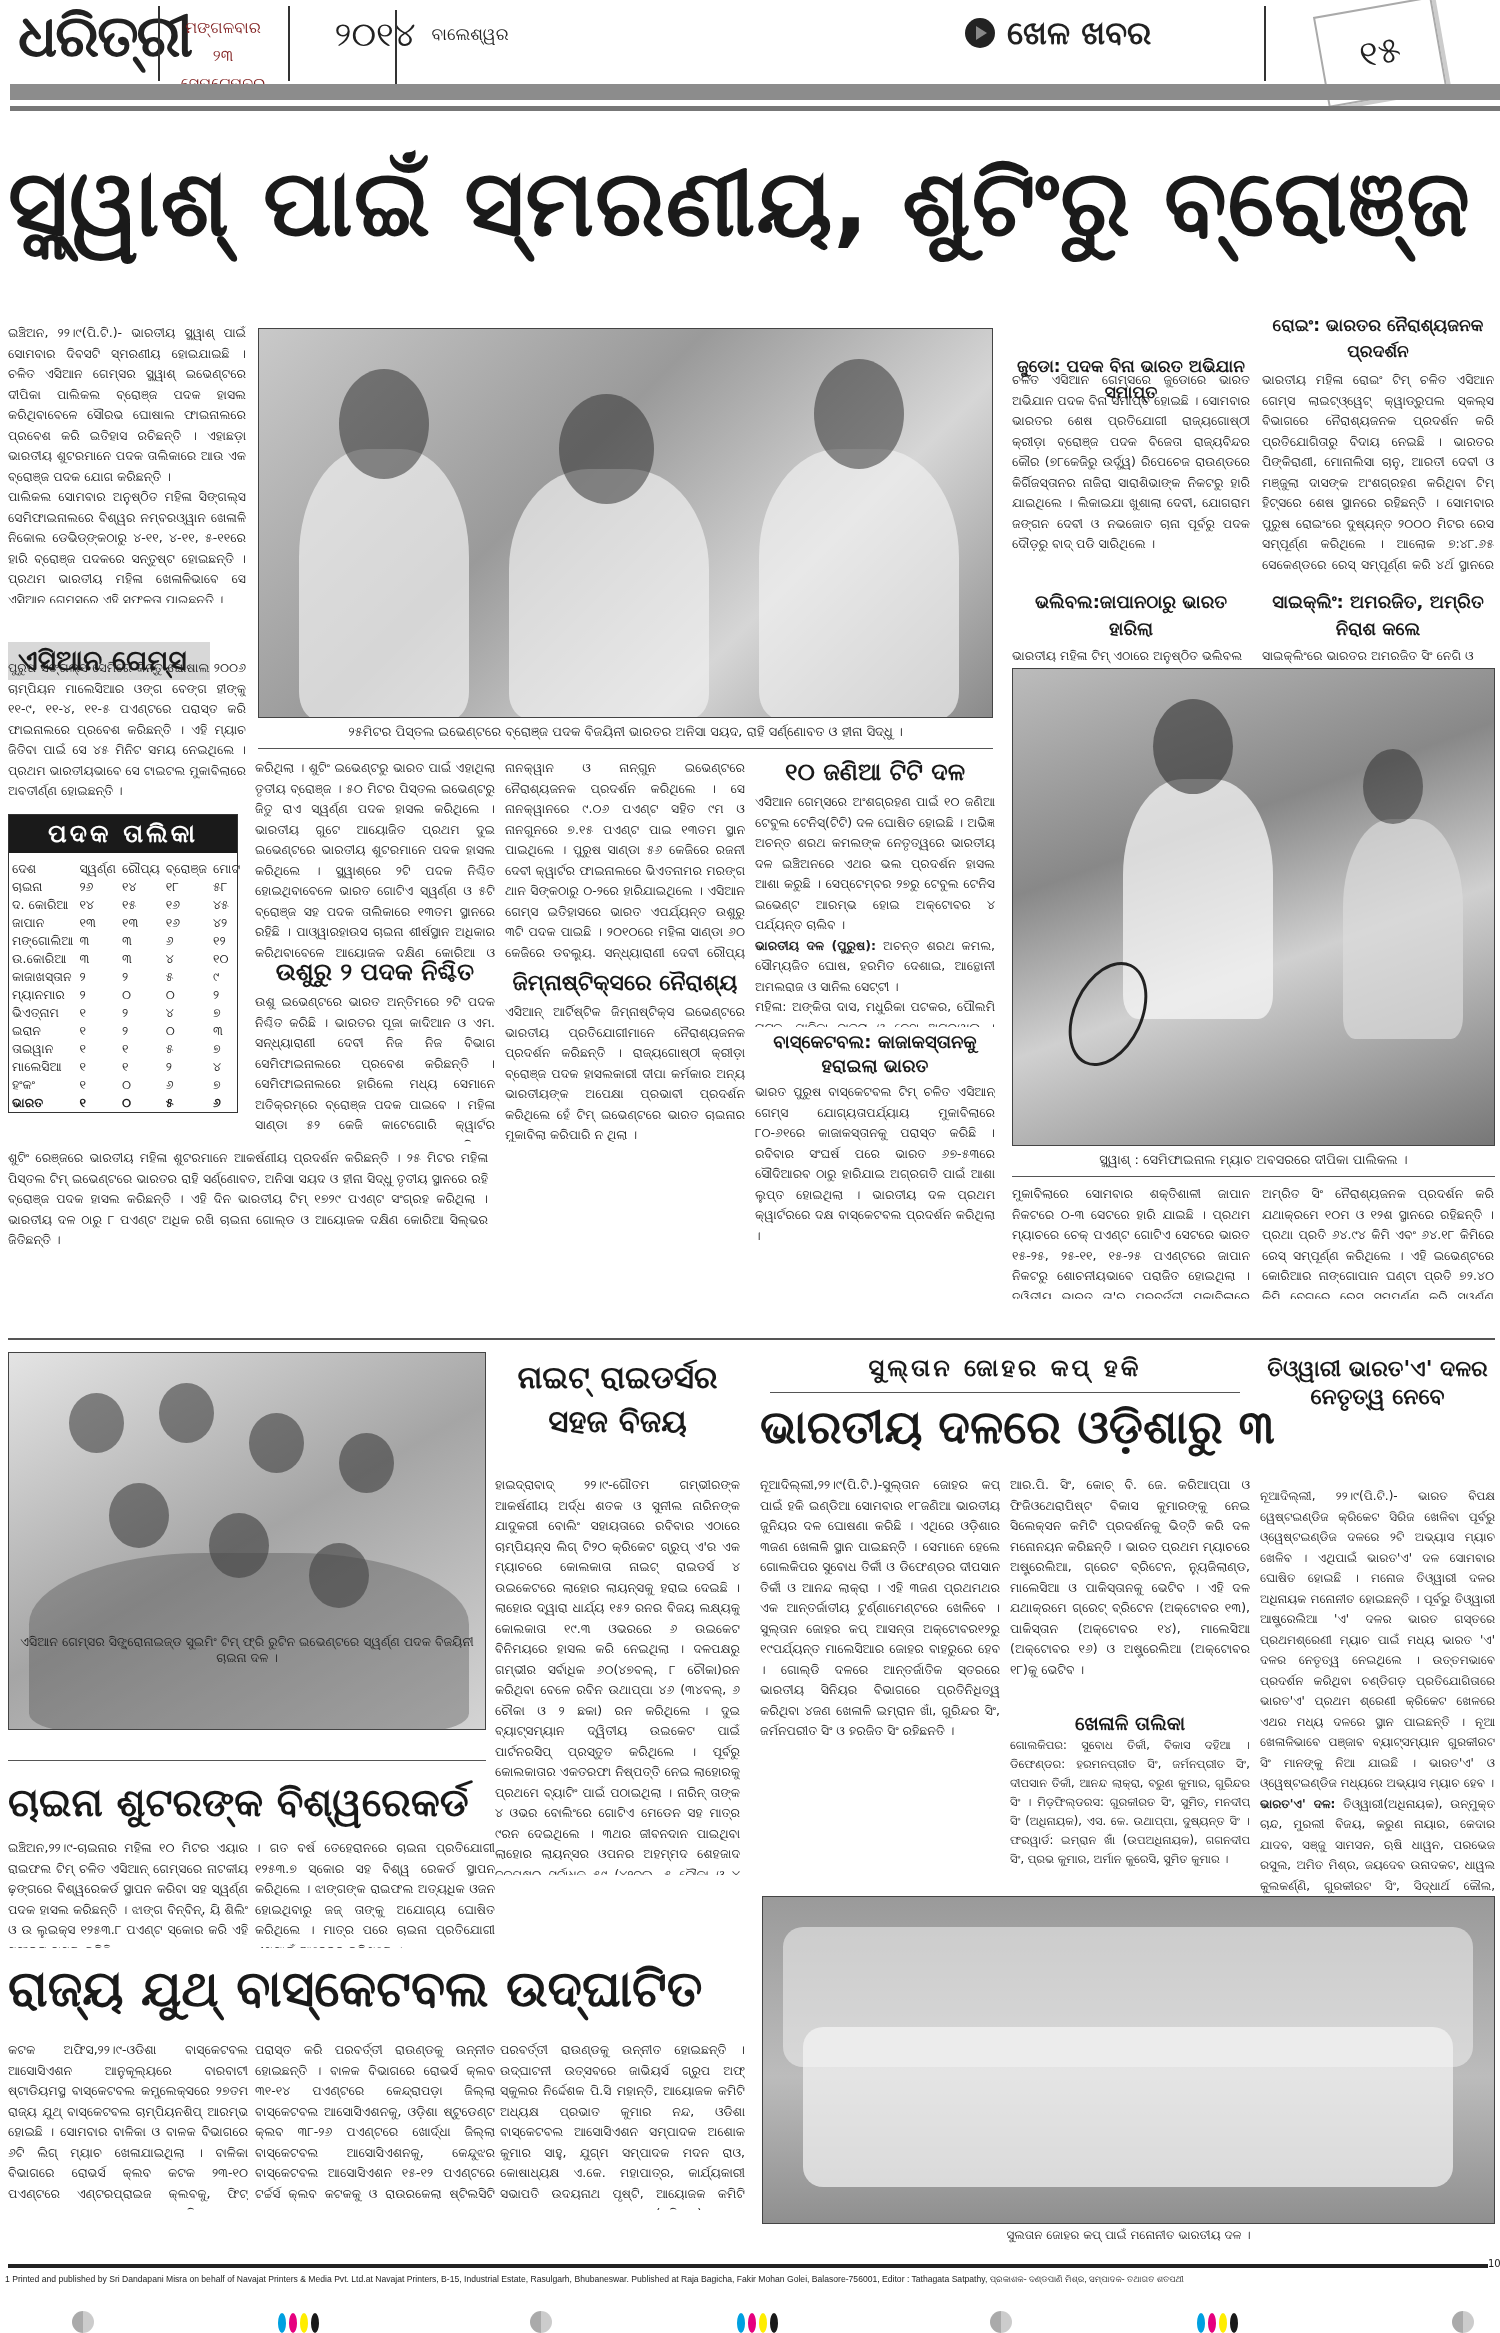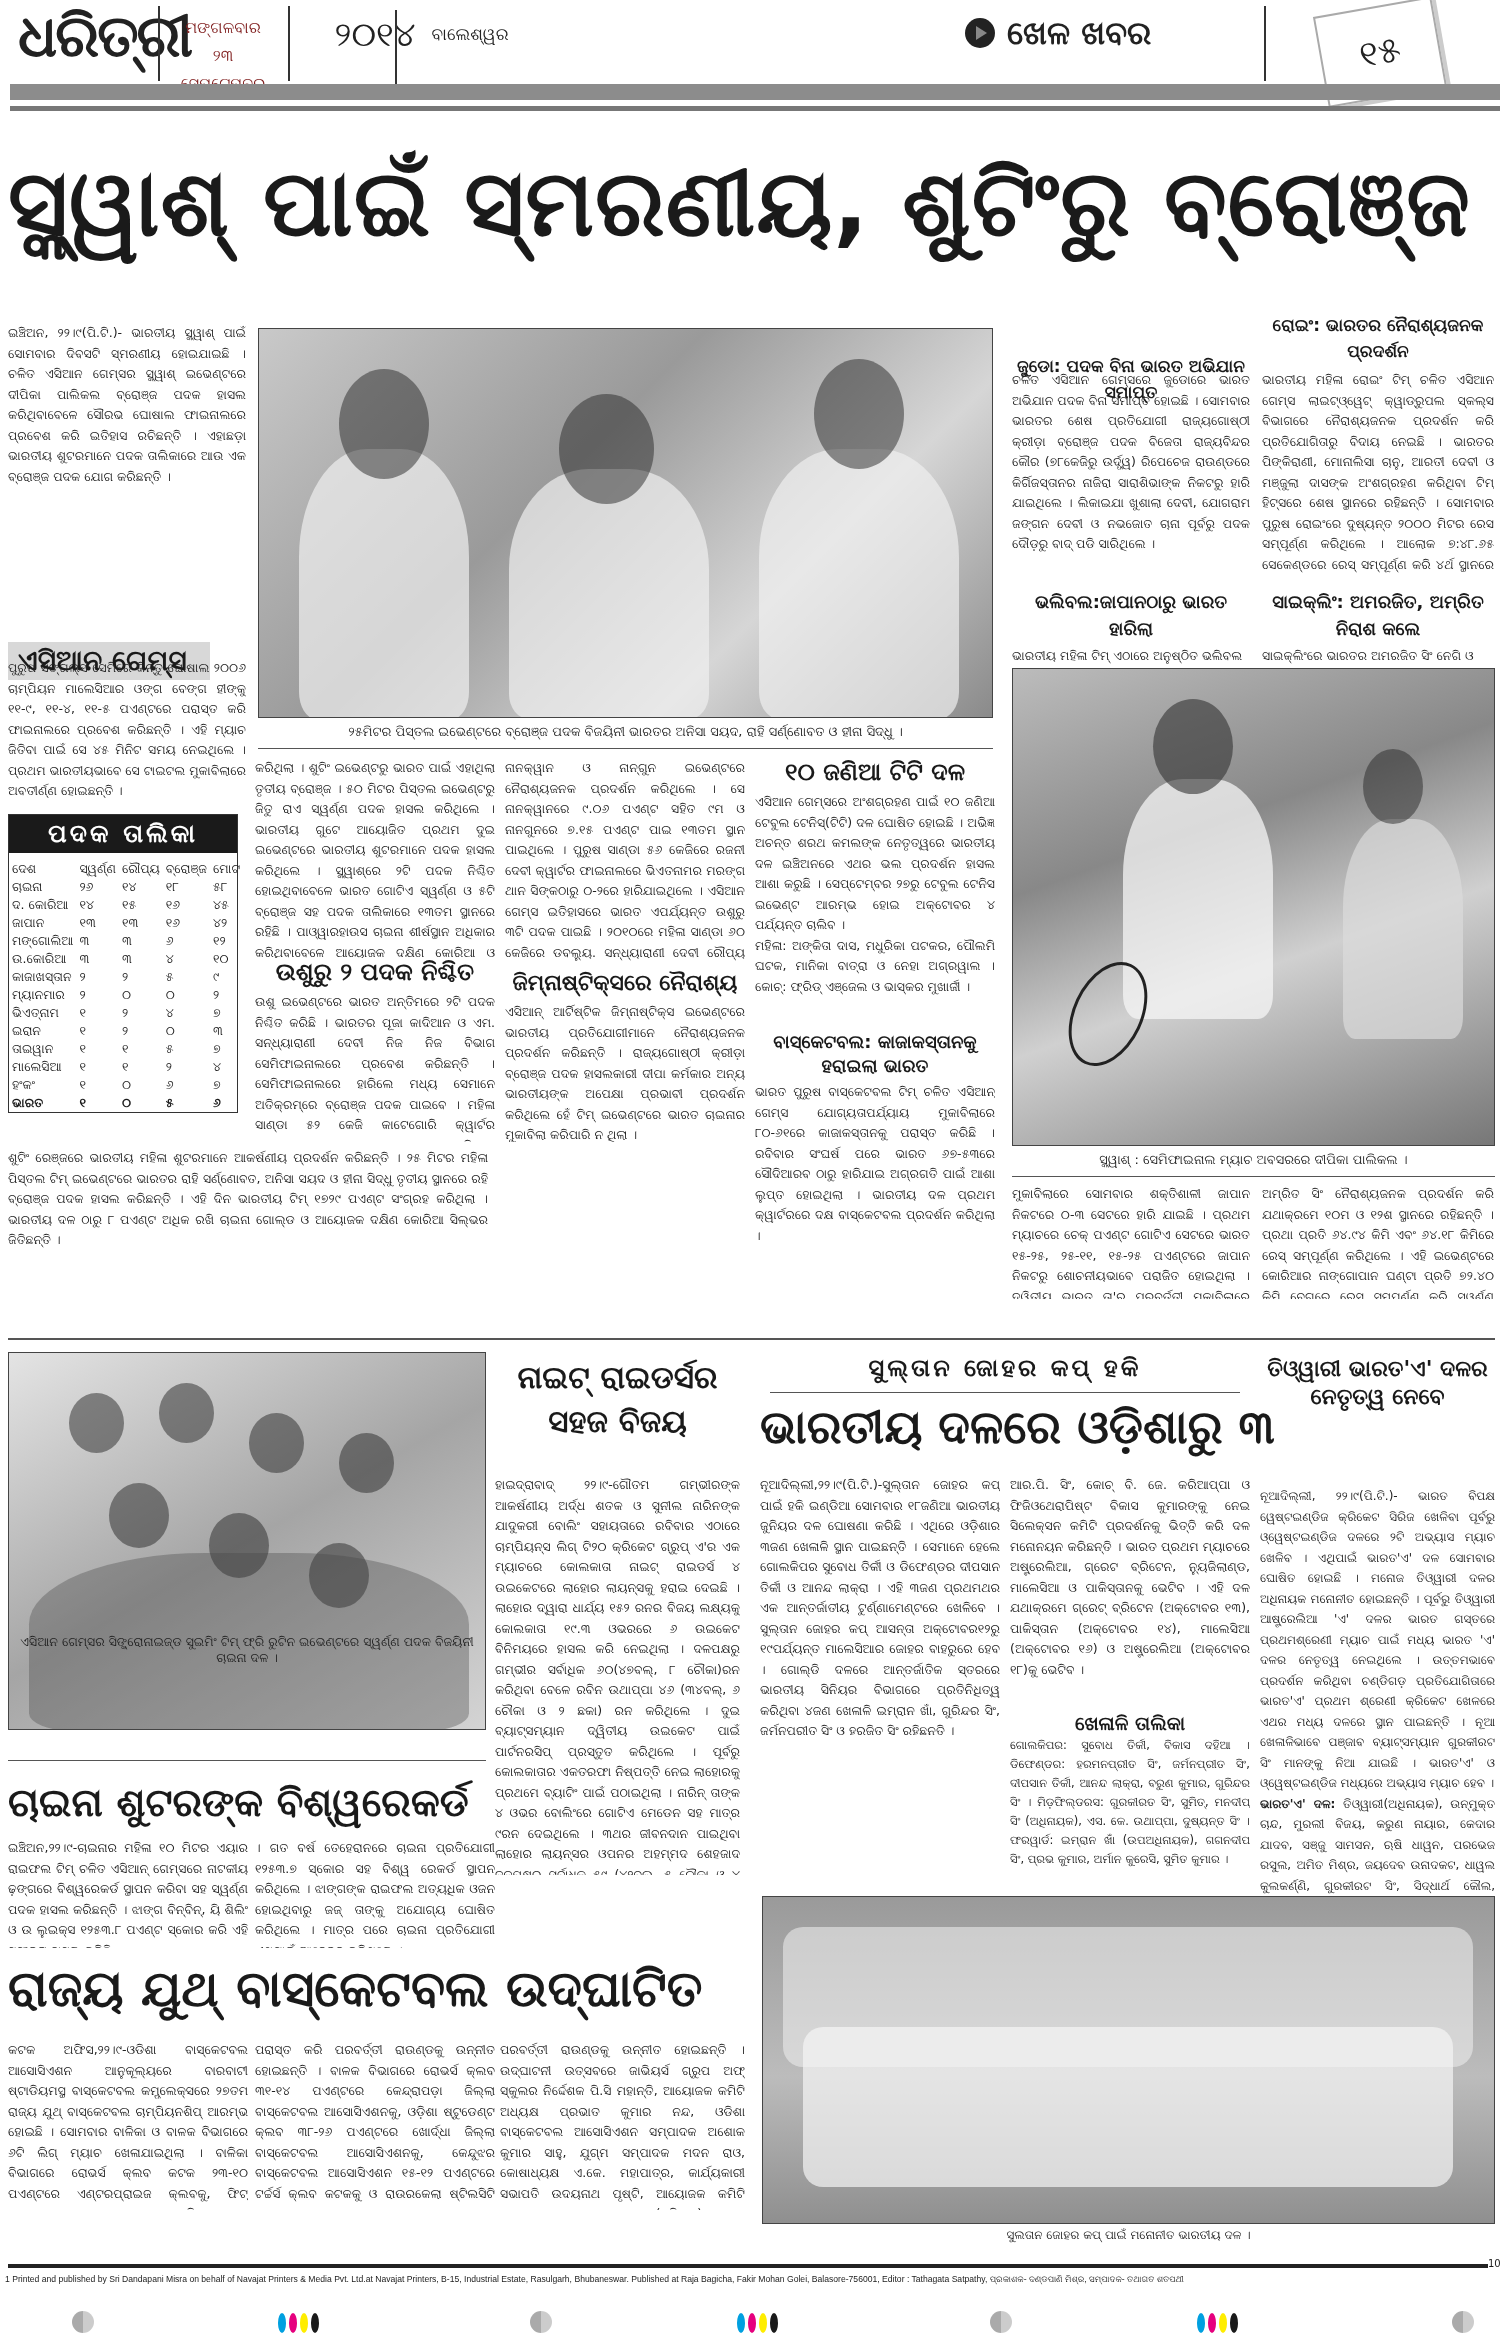--- a/index.html
+++ b/index.html
@@ -73,20 +73,21 @@
     <span>୧୫</span>
   </div>
   <div class="band1"></div>
   <div class="band2"></div>
 </div>
 
 <div class="headline main-head">ସ୍କ୍ୱାଶ୍ ପାଇଁ ସ୍ମରଣୀୟ, ଶୁଟିଂରୁ ବ୍ରୋଞ୍ଜ</div>
 
 <div class="col-text" style="left:8px;top:323px;width:238px;height:280px;">
   <p>ଇଞ୍ଚିଅନ, ୨୨।୯(ପି.ଟି.)- ଭାରତୀୟ ସ୍କ୍ୱାଶ୍ ପାଇଁ ସୋମବାର ଦିବସଟି ସ୍ମରଣୀୟ ହୋଇଯାଇଛି । ଚଳିତ ଏସିଆନ ଗେମ୍ସର ସ୍କ୍ୱାଶ୍ ଇଭେଣ୍ଟରେ ଦୀପିକା ପାଲିକଲ ବ୍ରୋଞ୍ଜ ପଦକ ହାସଲ କରିଥିବାବେଳେ ସୌରଭ ଘୋଷାଲ ଫାଇନାଲରେ ପ୍ରବେଶ କରି ଇତିହାସ ରଚିଛନ୍ତି । ଏହାଛଡ଼ା ଭାରତୀୟ ଶୁଟରମାନେ ପଦକ ତାଲିକାରେ ଆଉ ଏକ ବ୍ରୋଞ୍ଜ ପଦକ ଯୋଗ କରିଛନ୍ତି ।</p>
+  <p>ପାଲିକଲ ସୋମବାର ଅନୁଷ୍ଠିତ ମହିଳା ସିଙ୍ଗଲ୍ସ ସେମିଫାଇନାଲରେ ବିଶ୍ୱର ନମ୍ବରଓ୍ୱାନ ଖେଳାଳି ନିକୋଲ ଡେଭିଡ୍‌ଙ୍କଠାରୁ ୪-୧୧, ୪-୧୧, ୫-୧୧ରେ ହାରି ବ୍ରୋଞ୍ଜ ପଦକରେ ସନ୍ତୁଷ୍ଟ ହୋଇଛନ୍ତି । ପ୍ରଥମ ଭାରତୀୟ ମହିଳା ଖେଳାଳିଭାବେ ସେ ଏସିଆନ ଗେମ୍ସରେ ଏହି ସଫଳତା ପାଇଛନ୍ତି ।</p>
 </div>
 <div class="boxed-head" style="left:8px;top:642px;width:202px;">ଏସିଆନ ଗେମ୍ସ</div>
 <div class="col-text" style="left:8px;top:658px;width:238px;height:140px;">ପୁରୁଷ ସିଙ୍ଗଲ୍ସ ସେମିରେ କିନ୍ତୁ ଘୋଷାଲ ୨୦୦୬ ଚାମ୍ପିୟନ ମାଲେସିଆର ଓଙ୍ଗ ବେଙ୍ଗ ହୀଙ୍କୁ ୧୧-୯, ୧୧-୪, ୧୧-୫ ପଏଣ୍ଟରେ ପରାସ୍ତ କରି ଫାଇନାଲରେ ପ୍ରବେଶ କରିଛନ୍ତି । ଏହି ମ୍ୟାଚ ଜିତିବା ପାଇଁ ସେ ୪୫ ମିନିଟ ସମୟ ନେଇଥିଲେ । ପ୍ରଥମ ଭାରତୀୟଭାବେ ସେ ଟାଇଟଲ ମୁକାବିଲାରେ ଅବତୀର୍ଣ୍ଣ ହୋଇଛନ୍ତି ।</div>
 
 <div class="medal-table">
   <div class="medal-title">ପଦକ ତାଲିକା</div>
   <table>
     <thead>
       <tr>
         <th>ଦେଶ</th>
@@ -211,20 +212,21 @@
 <div class="sub-head" style="left:255px;top:958px;width:240px;font-size:24px;background:#fff;">ଉଶୁରୁ ୨ ପଦକ ନିଶ୍ଚିତ</div>
 <div class="col-text" style="left:255px;top:992px;width:240px;height:150px;">ଉଶୁ ଇଭେଣ୍ଟରେ ଭାରତ ଅନ୍ତିମରେ ୨ଟି ପଦକ ନିଶ୍ଚିତ କରିଛି । ଭାରତର ପୂଜା କାଦିଆନ ଓ ଏମ. ସନ୍ଧ୍ୟାରାଣୀ ଦେବୀ ନିଜ ନିଜ ବିଭାଗ ସେମିଫାଇନାଲରେ ପ୍ରବେଶ କରିଛନ୍ତି । ସେମିଫାଇନାଲରେ ହାରିଲେ ମଧ୍ୟ ସେମାନେ ଅତିକ୍ରମ୍‌ରେ ବ୍ରୋଞ୍ଜ ପଦକ ପାଇବେ । ମହିଳା ସାଣ୍ଡା ୫୨ କେଜି କାଟେଗୋରି କ୍ୱାର୍ଟର ଫାଇନାଲରେ ସାନାଥୋଇ ମଙ୍ଗୋଲିଆର ଅମଗାଲାଞ୍ଜାରଗାଲ ସାକ୍ସିହୋର୍ଟ ୨-୦ ରେ ପରାସ୍ତ କରିଥିଲେ ।</div>
 
 <div class="col-text" style="left:505px;top:758px;width:240px;height:205px;">ନାନକ୍ୱାନ ଓ ନାନ୍‌ଗୁନ ଇଭେଣ୍ଟରେ ନୈରାଶ୍ୟଜନକ ପ୍ରଦର୍ଶନ କରିଥିଲେ । ସେ ନାନକ୍ୱାନରେ ୯.୦୬ ପଏଣ୍ଟ ସହିତ ୯ମ ଓ ନାନଗୁନରେ ୭.୧୫ ପଏଣ୍ଟ ପାଇ ୧୩ତମ ସ୍ଥାନ ପାଇଥିଲେ । ପୁରୁଷ ସାଣ୍ଡା ୫୬ କେଜିରେ ରଜନୀ ଦେବୀ କ୍ୱାର୍ଟର ଫାଇନାଲରେ ଭିଏତନାମର ମରଙ୍ଗ ଥାନ ସିଙ୍କଠାରୁ ୦-୨ରେ ହାରିଯାଇଥିଲେ । ଏସିଆନ ଗେମ୍ସ ଇତିହାସରେ ଭାରତ ଏପର୍ଯ୍ୟନ୍ତ ଉଶୁରୁ ୩ଟି ପଦକ ପାଇଛି । ୨୦୧୦ରେ ମହିଳା ସାଣ୍ଡା ୬୦ କେଜିରେ ଡବଲ୍ୟୁ. ସନ୍ଧ୍ୟାରାଣୀ ଦେବୀ ରୌପ୍ୟ ପଦକ ପାଇଥିବା ବେଳେ ଏମ.ବିମଲଜିତ ସିଂ ୨୦୦୬ ଓ ୨୦୧୦ରେ ପୁରୁଷ ସାଣ୍ଡା ୬୦ କେଜିରେ ଗୋଟିଏ ଲେଖାଏଁ ବ୍ରୋଞ୍ଜ ପଦକ ହାସଲ କରିଥିଲେ ।</div>
 <div class="sub-head" style="left:505px;top:970px;width:240px;font-size:22px;text-align:center;">ଜିମ୍ନାଷ୍ଟିକ୍ସରେ ନୈରାଶ୍ୟ</div>
 <div class="col-text" style="left:505px;top:1002px;width:240px;height:140px;">ଏସିଆନ୍ ଆର୍ଟିଷ୍ଟିକ ଜିମ୍ନାଷ୍ଟିକ୍ସ ଇଭେଣ୍ଟରେ ଭାରତୀୟ ପ୍ରତିଯୋଗୀମାନେ ନୈରାଶ୍ୟଜନକ ପ୍ରଦର୍ଶନ କରିଛନ୍ତି । ରାଜ୍ୟଗୋଷ୍ଠୀ କ୍ରୀଡ଼ା ବ୍ରୋଞ୍ଜ ପଦକ ହାସଲକାରୀ ଦୀପା କର୍ମକାର ଅନ୍ୟ ଭାରତୀୟଙ୍କ ଅପେକ୍ଷା ପ୍ରଭାବୀ ପ୍ରଦର୍ଶନ କରିଥିଲେ ହେଁ ଟିମ୍ ଇଭେଣ୍ଟରେ ଭାରତ ଚାଇନାର ମୁକାବିଲା କରିପାରି ନ ଥିଲା ।</div>
 
 <div class="sub-head" style="left:755px;top:758px;width:240px;font-size:24px;">୧୦ ଜଣିଆ ଟିଟି ଦଳ</div>
 <div class="col-text" style="left:755px;top:792px;width:240px;height:235px;">
   <p>ଏସିଆନ ଗେମ୍ସରେ ଅଂଶଗ୍ରହଣ ପାଇଁ ୧୦ ଜଣିଆ ଟେବୁଲ ଟେନିସ୍(ଟିଟି) ଦଳ ଘୋଷିତ ହୋଇଛି । ଅଭିଜ୍ଞ ଅଚନ୍ତ ଶରଥ କମଲଙ୍କ ନେତୃତ୍ୱରେ ଭାରତୀୟ ଦଳ ଇଞ୍ଚିଅନରେ ଏଥର ଭଲ ପ୍ରଦର୍ଶନ ହାସଲ ଆଶା କରୁଛି । ସେପ୍ଟେମ୍ବର ୨୭ରୁ ଟେବୁଲ ଟେନିସ ଇଭେଣ୍ଟ ଆରମ୍ଭ ହୋଇ ଅକ୍ଟୋବର ୪ ପର୍ଯ୍ୟନ୍ତ ଚାଲିବ ।</p>
+  <p><b>ଭାରତୀୟ ଦଳ (ପୁରୁଷ):</b> <span>ଅଚନ୍ତ ଶରଥ କମଲ, ସୌମ୍ୟଜିତ ଘୋଷ, ହରମିତ ଦେଶାଇ, ଆନ୍ଥୋନୀ ଅମଲରାଜ ଓ ସାନିଲ ସେଟ୍ଟୀ ।</span></p>
   <p>ମହିଳା: ଅଙ୍କିତା ଦାସ, ମଧୁରିକା ପଟକର, ପୌଲମି ଘଟକ, ମାନିକା ବାତ୍ରା ଓ ନେହା ଅଗ୍ରୱାଲ । କୋଚ୍: ଫ୍ରିଡ୍ ଏଞ୍ଜେଲ ଓ ଭାସ୍କର ମୁଖାର୍ଜୀ ।</p>
 </div>
 <div class="sub-head" style="left:755px;top:1030px;width:240px;font-size:18px;line-height:24px;">ବାସ୍କେଟବଲ: କାଜାକସ୍ତାନକୁ ହରାଇଲା ଭାରତ</div>
 <div class="col-text" style="left:755px;top:1082px;width:240px;height:210px;">ଭାରତ ପୁରୁଷ ବାସ୍କେଟବଲ ଟିମ୍ ଚଳିତ ଏସିଆନ୍ ଗେମ୍ସ ଯୋଗ୍ୟତାପର୍ଯ୍ୟାୟ ମୁକାବିଲାରେ ୮୦-୬୧ରେ କାଜାକସ୍ତାନକୁ ପରାସ୍ତ କରିଛି । ରବିବାର ସଂଘର୍ଷ ପରେ ଭାରତ ୬୭-୫୩ରେ ସୌଦିଆରବ ଠାରୁ ହାରିଯାଇ ଅଗ୍ରଗତି ପାଇଁ ଆଶା ଲୁପ୍ତ ହୋଇଥିଲା । ଭାରତୀୟ ଦଳ ପ୍ରଥମ କ୍ୱାର୍ଟରରେ ଦକ୍ଷ ବାସ୍କେଟବଲ ପ୍ରଦର୍ଶନ କରିଥିଲା ।</div>
 
 <div class="sub-head" style="left:1012px;top:312px;width:238px;font-size:17px;line-height:26px;margin-top:41px;">ଜୁଡୋ: ପଦକ ବିନା ଭାରତ ଅଭିଯାନ ସମାପ୍ତ</div>
 <div class="col-text" style="left:1012px;top:370px;width:238px;height:208px;">ଚଳିତ ଏସିଆନ ଗେମ୍ସରେ ଜୁଡୋରେ ଭାରତ ଅଭିଯାନ ପଦକ ବିନା ସମାପ୍ତ ହୋଇଛି । ସୋମବାର ଭାରତର ଶେଷ ପ୍ରତିଯୋଗୀ ରାଜ୍ୟଗୋଷ୍ଠୀ କ୍ରୀଡ଼ା ବ୍ରୋଞ୍ଜ ପଦକ ବିଜେତା ରାଜ୍ୟବିନ୍ଦର କୌର (୭୮କେଜିରୁ ଉର୍ଦ୍ଧ୍ୱ) ରିପେଚେଜ ରାଉଣ୍ଡରେ କିର୍ଗିଜସ୍ତାନର ନାଜିରା ସାରାଶିଭାଙ୍କ ନିକଟରୁ ହାରି ଯାଇଥିଲେ । ଲିକାଇଯା ଖୁଶାଲା ଦେବୀ, ଯୋଗରାମ ଜଙ୍ଗନ ଦେବୀ ଓ ନଭଜୋତ ଚାନା ପୂର୍ବରୁ ପଦକ ଦୌଡ଼ରୁ ବାଦ୍ ପଡି ସାରିଥିଲେ ।</div>
 <div class="sub-head" style="left:1262px;top:312px;width:232px;font-size:17px;line-height:26px;">ରୋଇଂ: ଭାରତର ନୈରାଶ୍ୟଜନକ ପ୍ରଦର୍ଶନ</div>
 <div class="col-text" style="left:1262px;top:370px;width:232px;height:208px;">ଭାରତୀୟ ମହିଳା ରୋଇଂ ଟିମ୍ ଚଳିତ ଏସିଆନ ଗେମ୍ସ ଲାଇଟ୍‌ଓ୍ୱେଟ୍ କ୍ୱାଡ୍ରୁପଲ ସ୍କଲ୍ସ ବିଭାଗରେ ନୈରାଶ୍ୟଜନକ ପ୍ରଦର୍ଶନ କରି ପ୍ରତିଯୋଗିତାରୁ ବିଦାୟ ନେଇଛି । ଭାରତର ପିଙ୍କିରାଣୀ, ମୋନାଲିସା ଚାନୁ, ଆରତୀ ଦେବୀ ଓ ମଞ୍ଜୁଲା ଦାସଙ୍କ ଅଂଶଗ୍ରହଣ କରିଥିବା ଟିମ୍ ହିଟ୍‌ସରେ ଶେଷ ସ୍ଥାନରେ ରହିଛନ୍ତି । ସୋମବାର ପୁରୁଷ ରୋଇଂରେ ଦୁଷ୍ୟନ୍ତ ୨୦୦୦ ମିଟର ରେସ ସମ୍ପୂର୍ଣ୍ଣ କରିଥିଲେ । ଆଲୋକ ୭:୪୮.୬୫ ସେକେଣ୍ଡରେ ରେସ୍ ସମ୍ପୂର୍ଣ୍ଣ କରି ୪ର୍ଥ ସ୍ଥାନରେ ରହିବା ସହ ଫାଇନାଲ ରାଉଣ୍ଡରେ ପ୍ରବେଶ କରିଥିଲା ।</div>
 <div class="sub-head" style="left:1012px;top:588px;width:238px;font-size:18px;line-height:27px;">ଭଲିବଲ:ଜାପାନଠାରୁ ଭାରତ ହାରିଲା</div>

